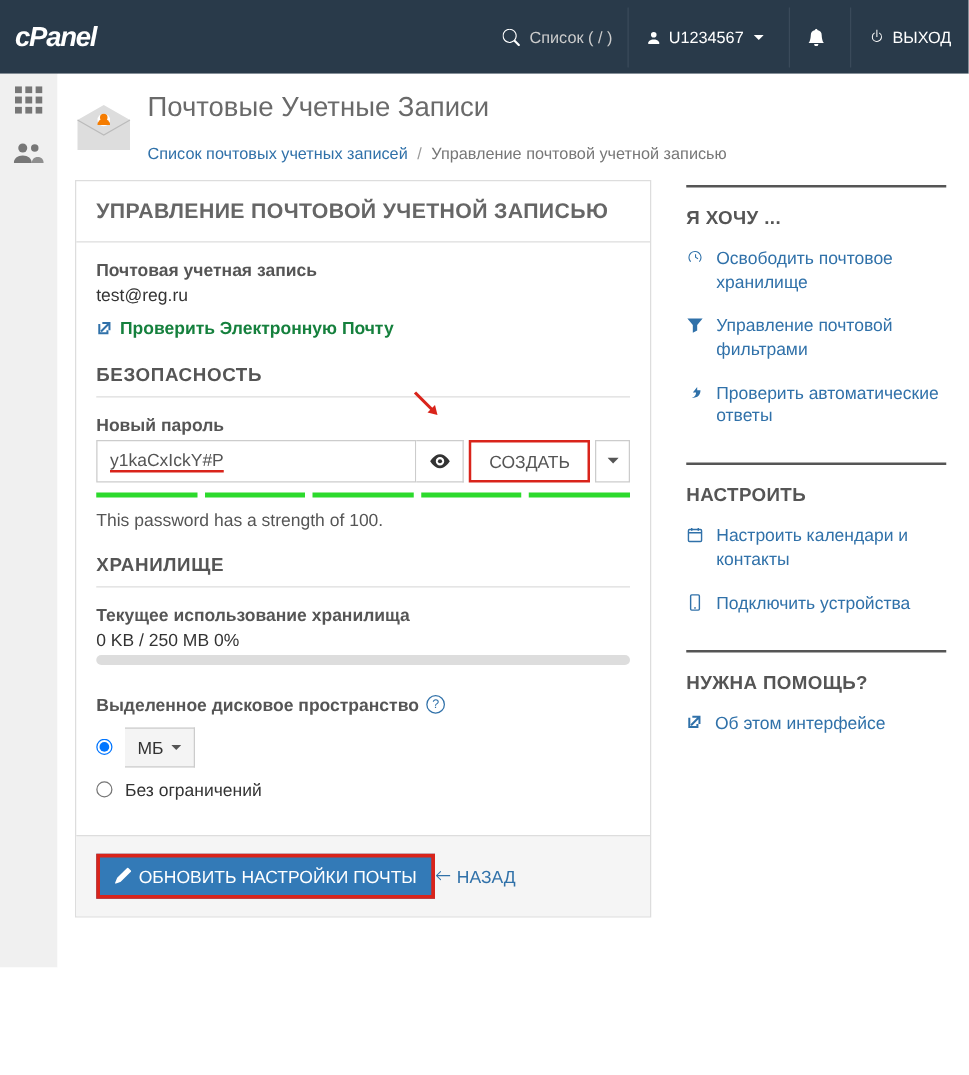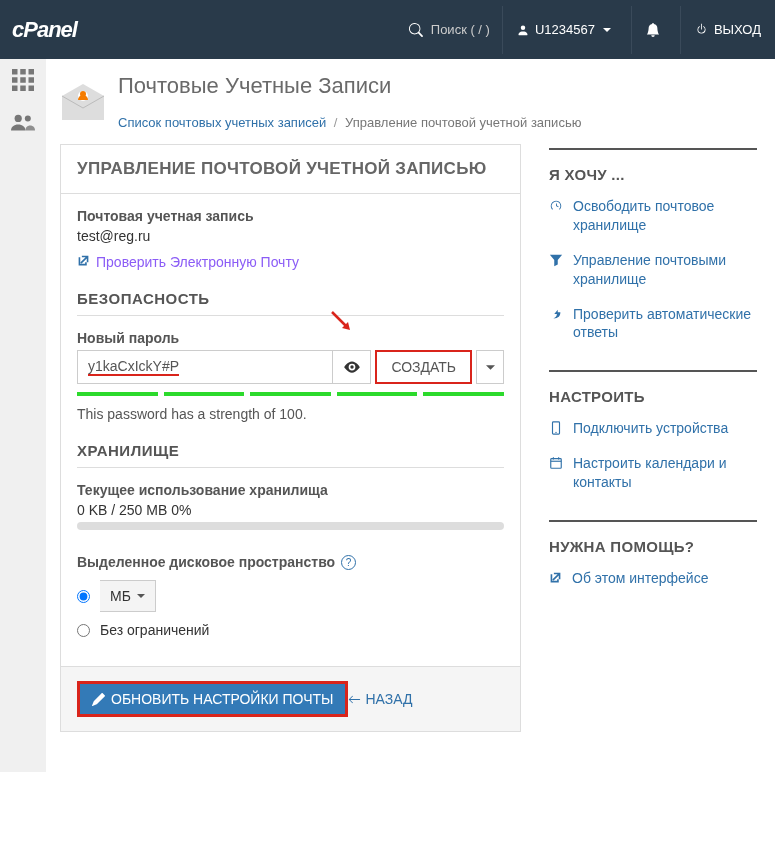--- a/index.html
+++ b/index.html
@@ -34,21 +34,21 @@
 .breadcrumb a { color: #3071a9; text-decoration: none; }
 .breadcrumb .sep { color: #999; margin: 0 4px; }
 .breadcrumb .cur { color: #777; }
 
 
 .panel { border: 1px solid #ddd; }
 .panel-head { padding: 14px 16px; border-bottom: 1px solid #ddd; font-size: 17px; font-weight: 600; color: #666; letter-spacing: 0.3px; }
 .panel-body { padding: 14px 16px 4px; }
 .field-label { font-weight: 600; font-size: 14px; color: #555; margin-bottom: 4px; }
 .field-value { font-size: 14px; color: #333; margin-bottom: 10px; }
-.link { color: #8b5cf6; text-decoration: none; display: inline-flex; align-items: flex-start; gap: 6px; cursor: pointer; }
+.link { color: #15803d; text-decoration: none; display: inline-flex; align-items: center; gap: 6px; cursor: pointer; font-weight: bold; }
 .section-hdr { font-size: 15px; font-weight: 600; color: #555; letter-spacing: 0.5px; padding: 20px 0 8px; border-bottom: 1px solid #ddd; margin-bottom: 14px; }
 
 
 .pw-row { display: flex; align-items: stretch; }
 .pw-input { flex: 1; border: 1px solid #ccc; padding: 7px 10px; font-size: 14px; color: #555; min-width: 0; }
 .pw-input-underline { border-bottom: 2px solid #d9241b; display: inline-block; }
 .pw-eye { width: 38px; border: 1px solid #ccc; border-left: none; background: #fff; display: flex; align-items: center; justify-content: center; cursor: pointer; }
 .pw-gen { border: 2px solid #d9241b; padding: 6px 14px; font-size: 14px; color: #555; margin-left: 4px; background: #fff; cursor: pointer; font-weight: 400; }
 .pw-drop { width: 28px; border: 1px solid #ccc; margin-left: 4px; display: flex; align-items: center; justify-content: center; background: #fff; cursor: pointer; }
 .strength-bar { display: flex; gap: 6px; margin-top: 8px; }
@@ -83,21 +83,21 @@
 </head>
 <body>
 
 <div class="topnav">
   <div class="logo"><span class="logo-text">cPanel</span></div>
   <div class="spacer"></div>
   <div class="search-box">
     <svg width="14" height="14" viewBox="0 0 16 16" fill="#fff">
         <path d="M11.742 10.344a6.5 6.5 0 1 0-1.397 1.398l3.85 3.85a1 1 0 0 0 1.415-1.414l-3.85-3.85zM12 6.5a5.5 5.5 0 1 1-11 0 5.5 5.5 0 0 1 11 0z"></path>
       </svg>
-    <span>Поиск ( / )</span>
+    <span>Список ( / )</span>
   </div>
   <div class="topnav-sep"></div>
   <div class="top-btn">
     <svg width="12" height="12" viewBox="0 0 16 16" fill="#fff">
         <path d="M8 8a3 3 0 1 0 0-6 3 3 0 0 0 0 6zm-5 7s-1 0-1-1 1-4 6-4 6 3 6 4-1 1-1 1H3z"></path>
       </svg>
     <span>U1234567</span>
     <svg class="caret-down" width="8" height="8" viewBox="0 0 8 8" fill="#fff">
         <path d="M0 2l4 4 4-4z"></path>
       </svg>
@@ -263,49 +263,49 @@
             <svg class="side-link-icon" width="14" height="14" viewBox="0 0 16 16" fill="#3071a9">
                 <path d="M8 2a6 6 0 0 0-6 6c0 1.7.7 3.2 1.8 4.2l.7-.7A5 5 0 1 1 13 8a5 5 0 0 1-1.5 3.5l.7.7A6 6 0 0 0 8 2z"></path>
                 <path d="M8 5v3l2.5 1.5.5-.9L9 7.5V5H8z"></path>
               </svg>
             <span>Освободить почтовое хранилище</span>
           </a>
           <a class="side-link">
             <svg class="side-link-icon" width="14" height="14" viewBox="0 0 16 16" fill="#3071a9">
                 <path d="M1 2h14l-5 6v5l-4 2V8L1 2z"></path>
               </svg>
-            <span>Управление почтовыми хранилище</span>
+            <span>Управление почтовой фильтрами</span>
           </a>
           <a class="side-link">
             <svg class="side-link-icon" width="14" height="14" viewBox="0 0 16 16" fill="#3071a9">
                 <path d="M6 3v3H3c0 4 2 7 8 7-3-1-4-3-4-5h3L6 3z" transform="scale(-1,1) translate(-16,0)"></path>
               </svg>
             <span>Проверить автоматические ответы</span>
           </a>
         </div>
 
         <div class="side-block">
           <div class="side-sep"></div>
           <div class="side-head">НАСТРОИТЬ</div>
-          <a class="side-link">
-            <svg class="side-link-icon" width="14" height="14" viewBox="0 0 16 16" fill="#3071a9">
-                <rect x="4" y="1" width="8" height="14" rx="1" fill="none" stroke="#3071a9" stroke-width="1.3"></rect>
-                <circle cx="8" cy="13" r="0.8"></circle>
-              </svg>
-            <span>Подключить устройства</span>
-          </a>
           <a class="side-link">
             <svg class="side-link-icon" width="14" height="14" viewBox="0 0 16 16" fill="#3071a9">
                 <rect x="2" y="3" width="12" height="11" rx="1" fill="none" stroke="#3071a9" stroke-width="1.3"></rect>
                 <line x1="2" y1="6" x2="14" y2="6" stroke="#3071a9" stroke-width="1.3"></line>
                 <line x1="5" y1="1.5" x2="5" y2="4" stroke="#3071a9" stroke-width="1.3"></line>
                 <line x1="11" y1="1.5" x2="11" y2="4" stroke="#3071a9" stroke-width="1.3"></line>
               </svg>
             <span>Настроить календари и контакты</span>
           </a>
+          <a class="side-link">
+            <svg class="side-link-icon" width="14" height="14" viewBox="0 0 16 16" fill="#3071a9">
+                <rect x="4" y="1" width="8" height="14" rx="1" fill="none" stroke="#3071a9" stroke-width="1.3"></rect>
+                <circle cx="8" cy="13" r="0.8"></circle>
+              </svg>
+            <span>Подключить устройства</span>
+          </a>
         </div>
 
         <div class="side-block">
           <div class="side-sep"></div>
           <div class="side-head">НУЖНА ПОМОЩЬ?</div>
           <a class="side-link">
             <svg class="side-link-icon" width="13" height="13" viewBox="0 0 16 16" fill="#3071a9">
                 <path d="M6 2h8v8h-2V5.4L5.4 12 4 10.6 10.6 4H6V2z"></path>
                 <path d="M2 4h2v2H4v6h6v-2h2v4H2V4z"></path>
               </svg>

